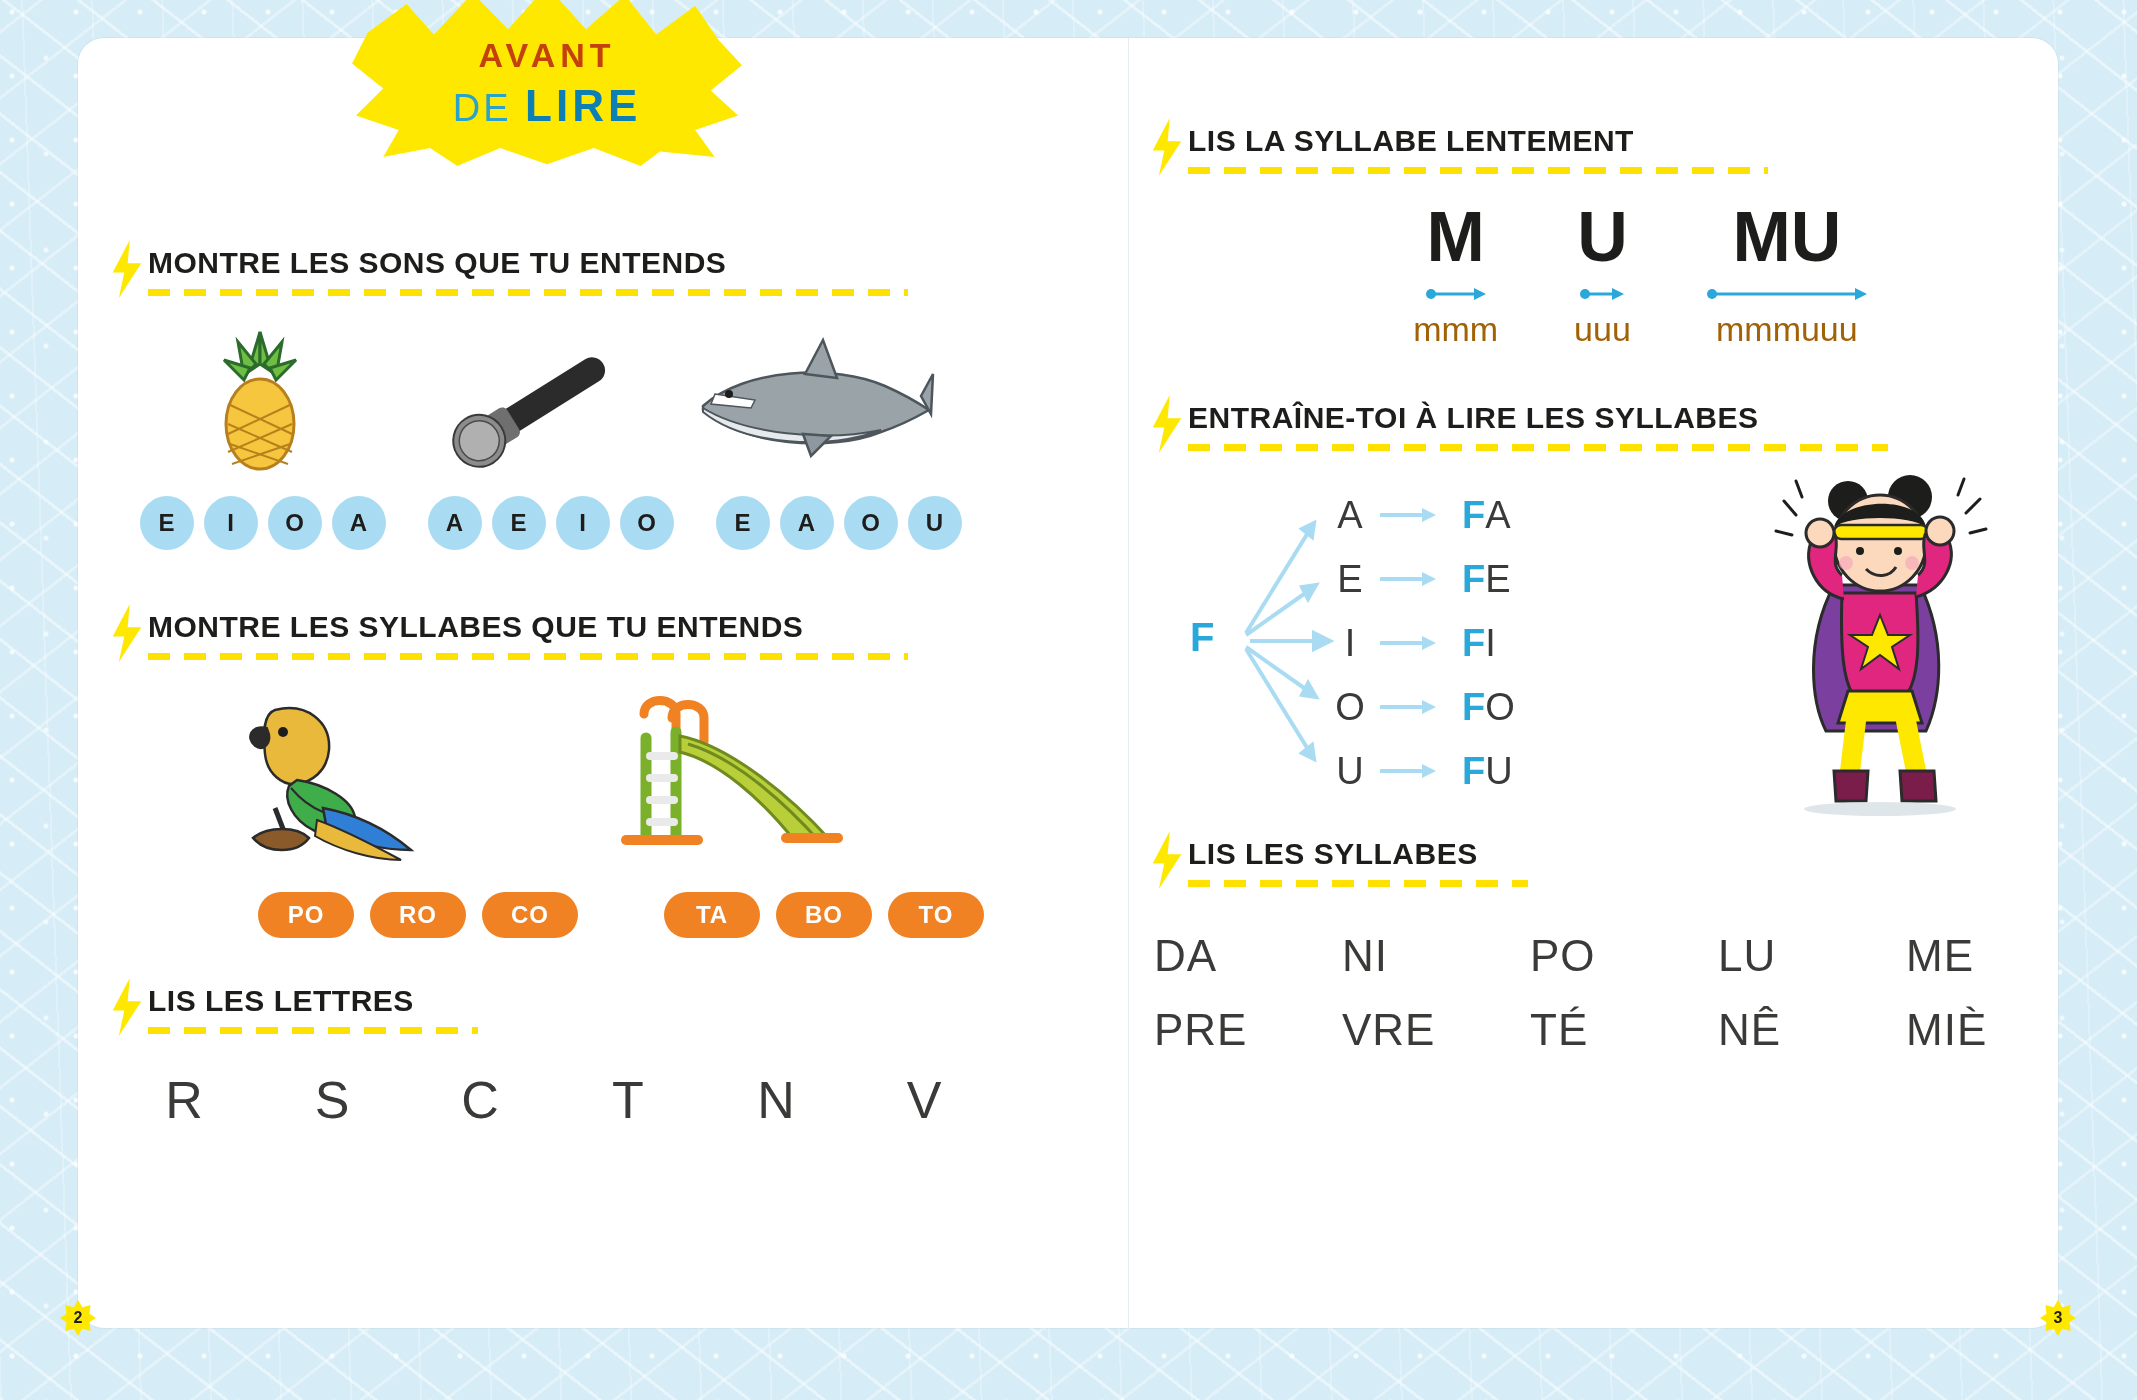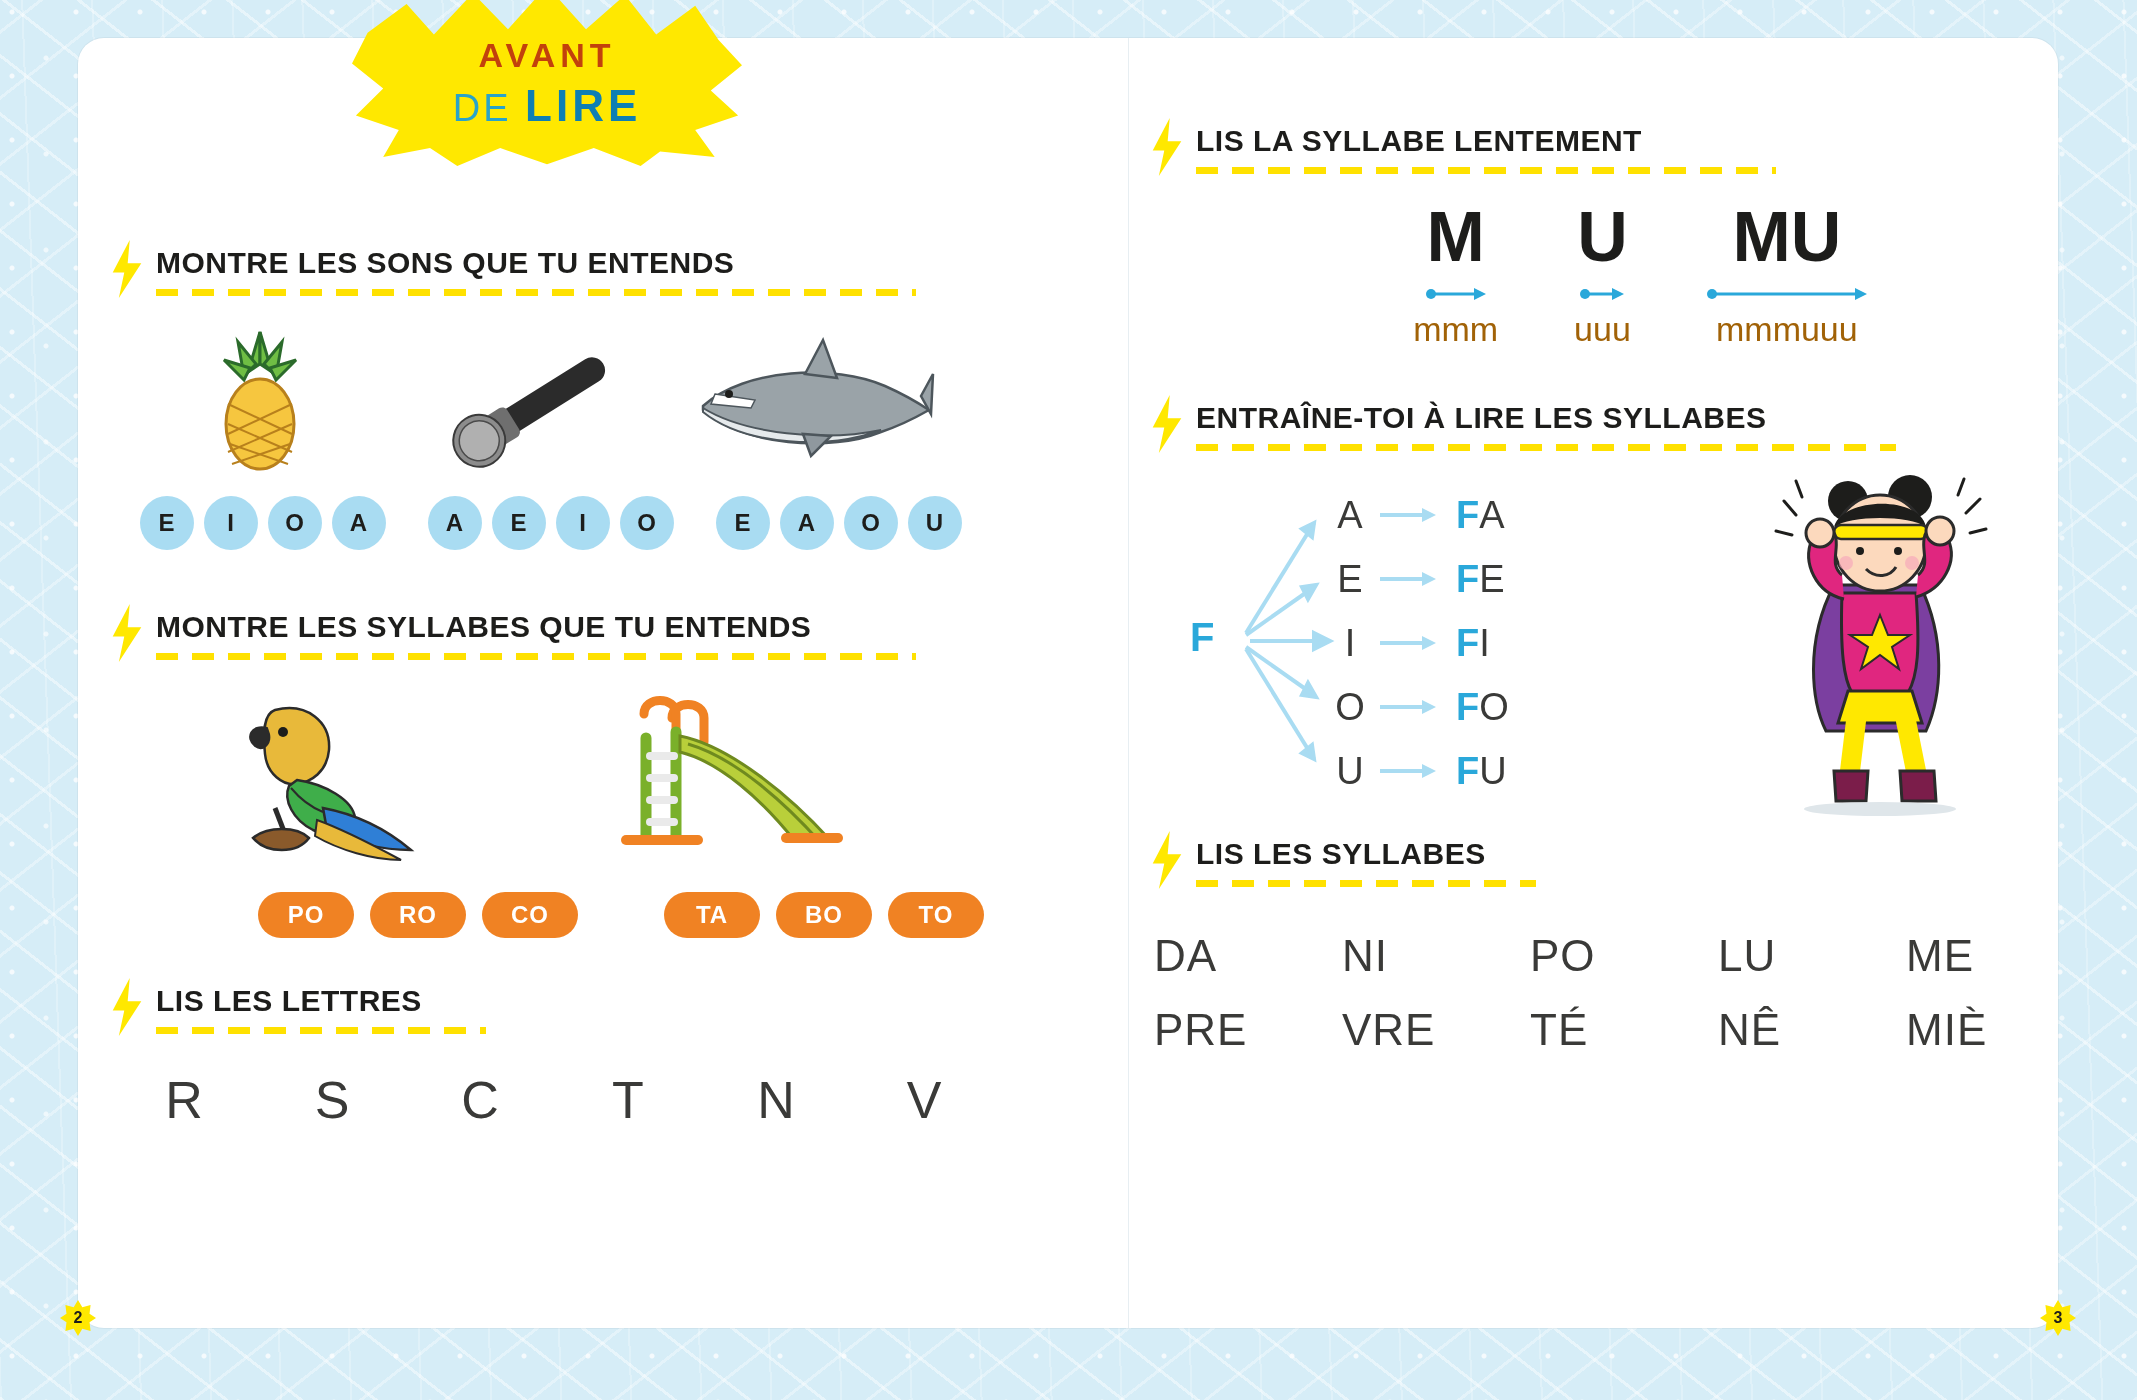--- a/index.html
+++ b/index.html
@@ -47,21 +47,21 @@
       20% 90%, 8% 95%, 12% 80%, 1% 72%, 8% 57%, 0% 43%
     );
     display:flex; flex-direction:column; align-items:center; justify-content:center;
     padding-top:14px;
   }
   #burst .l1 { font-size:34px; letter-spacing:5px; color:#c2410c; font-weight:700; }
   #burst .l2 { font-size:38px; letter-spacing:3px; font-weight:400; margin-top:6px; color:#29a3c9; }
   #burst .l2 b { color:#0e7fb3; font-size:44px; letter-spacing:4px; }
 
   
-  .heading { display:flex; align-items:flex-start; gap:12px; }
+  .heading { display:flex; align-items:flex-start; gap:4px; }
   .bolt {
     width:34px; height:58px; flex:0 0 34px;
     background:#ffe800;
     clip-path: polygon(58% 0%, 8% 56%, 42% 56%, 26% 100%, 92% 40%, 52% 40%);
     filter: drop-shadow(0 0 0 #000);
   }
   .heading-text { padding-top:6px; }
   .heading-text .txt {
     font-size:30px; font-weight:700; color:#1d1d1b; letter-spacing:.5px;
     white-space:nowrap;
@@ -113,21 +113,21 @@
   .mu-big { font-size:70px; font-weight:700; color:#1d1d1b; line-height:1; }
   .mu-arrow { margin:14px auto 8px; display:block; }
   .mu-sound { font-size:34px; color:#a16207; }
 
   
   #f-diagram { position:relative; margin-top:30px; height:320px; }
   #f-letter { position:absolute; left:40px; top:132px; font-size:40px; font-weight:700; color:#2aa8da; }
   .f-rows { position:absolute; left:170px; top:0; width:420px; }
   .f-row { display:flex; align-items:center; height:64px; }
   .f-vowel { width:60px; text-align:center; font-size:38px; color:#3a3a38; }
-  .f-res { font-size:38px; color:#3a3a38; margin-left:20px; }
+  .f-res { font-size:38px; color:#3a3a38; margin-left:26px; }
   .f-res b { color:#2aa8da; font-weight:700; }
 
   
   #syl-grid { margin-top:30px; }
   .syl-line { display:flex; }
   .syl-cell { width:188px; font-size:44px; color:#3a3a38; letter-spacing:1px; padding:12px 0 12px 4px; }
 
   
   .pagenum {
     position:absolute; width:36px; height:36px; background:#ffe800;

